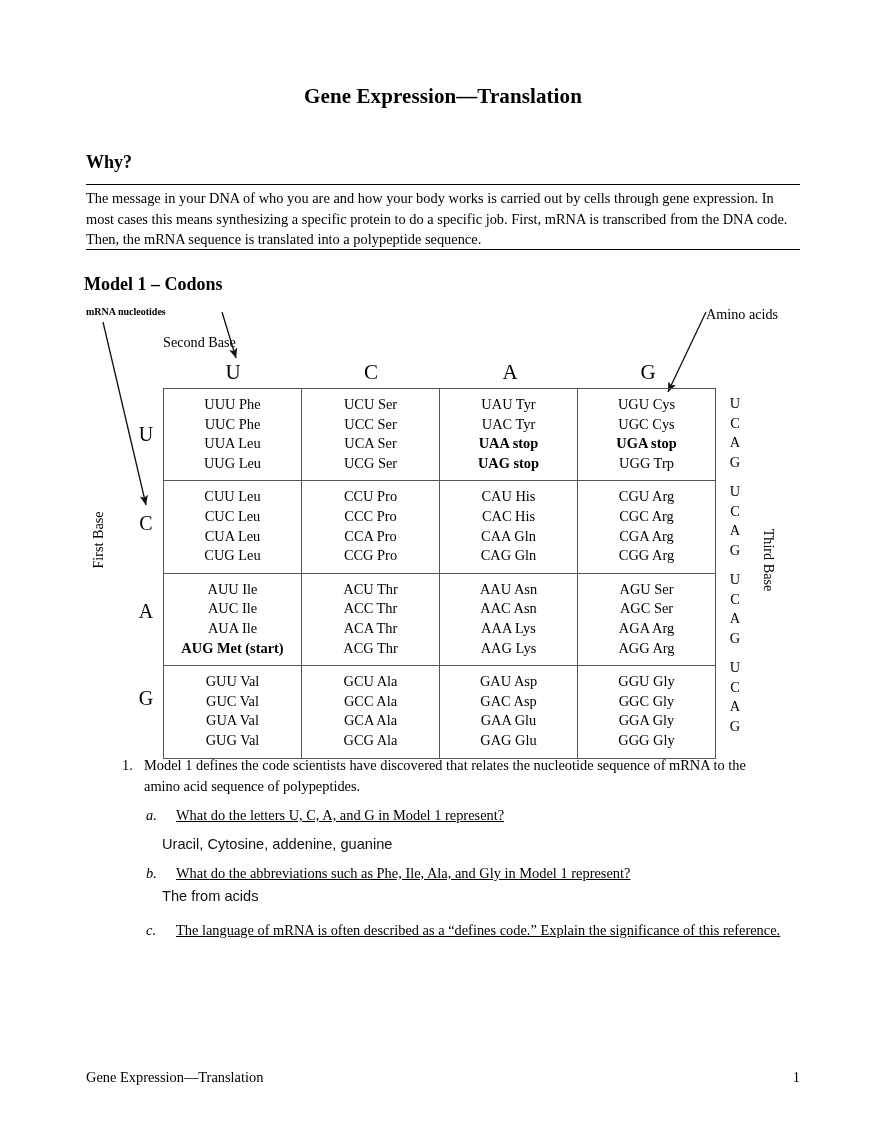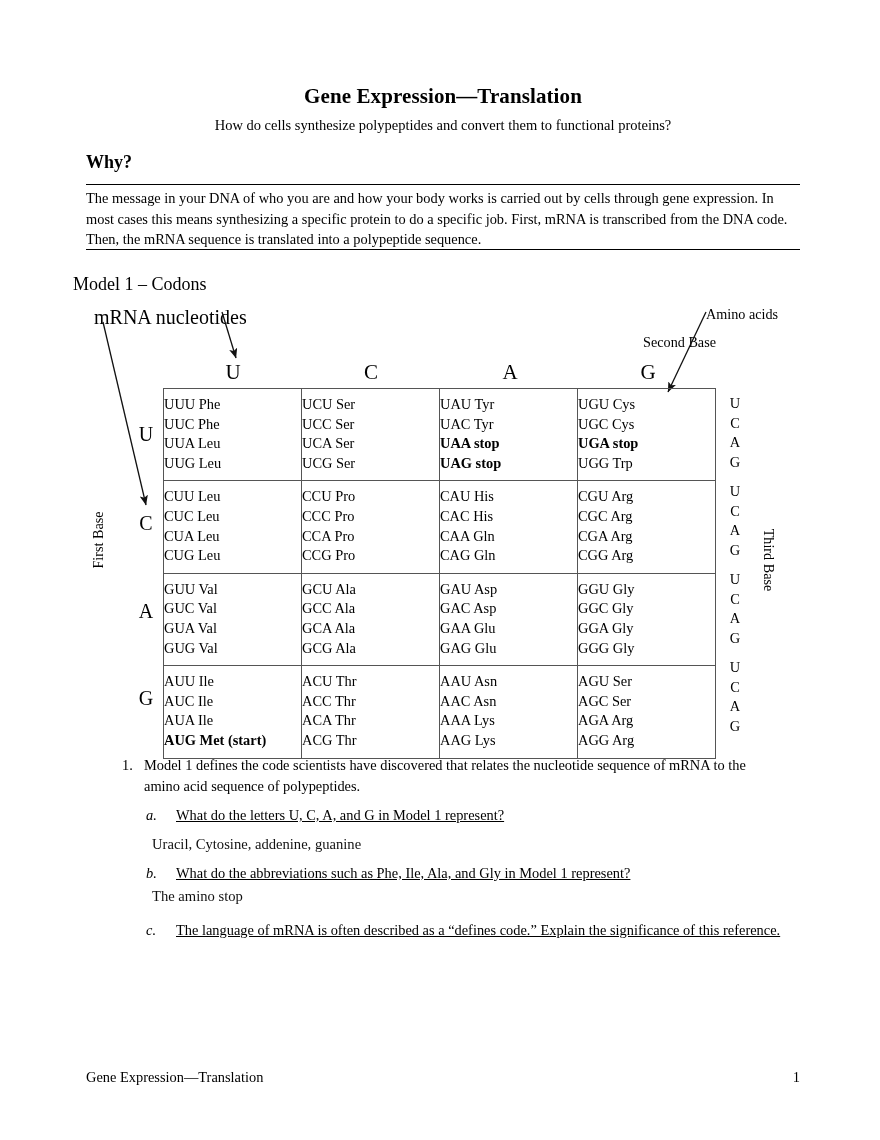--- a/index.html
+++ b/index.html
@@ -62,42 +62,43 @@
     left: 86px; top: 188px;
     width: 716px;
     font-size: 14.4px;
     line-height: 20.5px;
     text-align: left;
   }
 
   
   .model-heading {
     position: absolute;
-    left: 73px; top: 274px;
+    left: 84px; top: 274px;
     font-size: 18px;
-    font-weight: normal;
+    font-weight: bold;
   }
 
   .lbl-mrna {
     position: absolute;
-    left: 94px; top: 306px;
-    font-size: 20px;
+    left: 86px; top: 306px;
+    font-size: 10px;
     white-space: nowrap;
+    font-weight: bold;
   }
   .lbl-amino {
     position: absolute;
     left: 706px; top: 306px;
     font-size: 14.2px;
     white-space: nowrap;
   }
   .lbl-second-base {
     position: absolute;
     left: 163px; top: 334px;
     width: 553px;
-    text-align: right;
+    text-align: left;
     font-size: 14.2px;
   }
 
   .arrows {
     position: absolute;
     left: 0; top: 0;
     width: 880px; height: 1140px;
     pointer-events: none;
   }
 
@@ -152,20 +153,21 @@
     border-collapse: collapse;
     table-layout: fixed;
   }
   .codon-table td {
     border: 1.1px solid #555;
     padding: 0;
     vertical-align: top;
   }
   .cellbox {
     padding: 6px 0 7px 0;
+    text-align: center;
     font-size: 14.4px;
     line-height: 19.6px;
   }
   .cellbox .cl { display: block; white-space: nowrap; }
   .cellbox .cl.bold { font-weight: bold; }
 
   
   .third-col {
     position: absolute;
     left: 724px;
@@ -212,22 +214,22 @@
     width: 20px;
     font-style: italic;
   }
   .sub-q .qtext {
     display: block;
     margin-left: 30px;
     text-decoration: underline;
   }
   .sub-a {
     position: absolute;
-    left: 152px;
-    font-family: Liberation Serif, serif;
+    left: 162px;
+    font-family: Liberation Sans, sans-serif;
     font-size: 14.6px;
     color: #111;
     white-space: nowrap;
   }
 
   .sq-a  { top: 805px; }
   .ans-a { top: 836px; }
   .sq-b  { top: 863px; }
   .ans-b { top: 888px; }
   .sq-c  { top: 920px; }
@@ -246,21 +248,20 @@
     text-align: right;
     font-size: 14.4px;
   }
 </style>
 </head>
 <body>
 
 <div class="page">
 
   <div class="doc-title">Gene Expression—Translation</div>
-  <div class="doc-subtitle">How do cells synthesize polypeptides and convert them to functional proteins?</div>
 
   <div class="why-heading">Why?</div>
   <div class="rule rule-top"></div>
   <div class="why-body">The message in your DNA of who you are and how your body works is carried out by cells through gene expression. In most cases this means synthesizing a specific protein to do a specific job. First, mRNA is transcribed from the DNA code. Then, the mRNA sequence is translated into a polypeptide sequence.</div>
   <div class="rule rule-bot"></div>
 
   <div class="model-heading">Model 1 – Codons</div>
 
   <div class="lbl-mrna">mRNA nucleotides</div>
   <div class="lbl-amino">Amino acids</div>
@@ -359,20 +360,54 @@
               <span class="cl">CGU Arg</span>
               <span class="cl">CGC Arg</span>
               <span class="cl">CGA Arg</span>
               <span class="cl">CGG Arg</span>
             </div>
           </td>
         </tr>
         <tr>
           <td>
             <div class="cellbox">
+              <span class="cl">AUU Ile</span>
+              <span class="cl">AUC Ile</span>
+              <span class="cl">AUA Ile</span>
+              <span class="cl bold">AUG Met (start)</span>
+            </div>
+          </td>
+          <td>
+            <div class="cellbox">
+              <span class="cl">ACU Thr</span>
+              <span class="cl">ACC Thr</span>
+              <span class="cl">ACA Thr</span>
+              <span class="cl">ACG Thr</span>
+            </div>
+          </td>
+          <td>
+            <div class="cellbox">
+              <span class="cl">AAU Asn</span>
+              <span class="cl">AAC Asn</span>
+              <span class="cl">AAA Lys</span>
+              <span class="cl">AAG Lys</span>
+            </div>
+          </td>
+          <td>
+            <div class="cellbox">
+              <span class="cl">AGU Ser</span>
+              <span class="cl">AGC Ser</span>
+              <span class="cl">AGA Arg</span>
+              <span class="cl">AGG Arg</span>
+            </div>
+          </td>
+        </tr>
+        <tr>
+          <td>
+            <div class="cellbox">
               <span class="cl">GUU Val</span>
               <span class="cl">GUC Val</span>
               <span class="cl">GUA Val</span>
               <span class="cl">GUG Val</span>
             </div>
           </td>
           <td>
             <div class="cellbox">
               <span class="cl">GCU Ala</span>
               <span class="cl">GCC Ala</span>
@@ -387,54 +422,20 @@
               <span class="cl">GAA Glu</span>
               <span class="cl">GAG Glu</span>
             </div>
           </td>
           <td>
             <div class="cellbox">
               <span class="cl">GGU Gly</span>
               <span class="cl">GGC Gly</span>
               <span class="cl">GGA Gly</span>
               <span class="cl">GGG Gly</span>
-            </div>
-          </td>
-        </tr>
-        <tr>
-          <td>
-            <div class="cellbox">
-              <span class="cl">AUU Ile</span>
-              <span class="cl">AUC Ile</span>
-              <span class="cl">AUA Ile</span>
-              <span class="cl bold">AUG Met (start)</span>
-            </div>
-          </td>
-          <td>
-            <div class="cellbox">
-              <span class="cl">ACU Thr</span>
-              <span class="cl">ACC Thr</span>
-              <span class="cl">ACA Thr</span>
-              <span class="cl">ACG Thr</span>
-            </div>
-          </td>
-          <td>
-            <div class="cellbox">
-              <span class="cl">AAU Asn</span>
-              <span class="cl">AAC Asn</span>
-              <span class="cl">AAA Lys</span>
-              <span class="cl">AAG Lys</span>
-            </div>
-          </td>
-          <td>
-            <div class="cellbox">
-              <span class="cl">AGU Ser</span>
-              <span class="cl">AGC Ser</span>
-              <span class="cl">AGA Arg</span>
-              <span class="cl">AGG Arg</span>
             </div>
           </td>
         </tr>
       </tbody>
   </table>
 
   <div class="third-col g0">
       <span>U</span>
       <span>C</span>
       <span>A</span>
@@ -467,21 +468,21 @@
   <div class="sub-q sq-a">
     <span class="marker">a.</span>
     <span class="qtext">What do the letters U, C, A, and G in Model 1 represent?</span>
   </div>
   <div class="sub-a ans-a">Uracil, Cytosine, addenine, guanine</div>
 
   <div class="sub-q sq-b">
     <span class="marker">b.</span>
     <span class="qtext">What do the abbreviations such as Phe, Ile, Ala, and Gly in Model 1 represent?</span>
   </div>
-  <div class="sub-a ans-b">The amino stop</div>
+  <div class="sub-a ans-b">The from acids</div>
 
   <div class="sub-q sq-c">
     <span class="marker">c.</span>
     <span class="qtext">The language of mRNA is often described as a “defines code.” Explain the significance of this reference.</span>
   </div>
 
   <div class="footer-left">Gene Expression—Translation</div>
   <div class="footer-right">1</div>
 
 </div>

